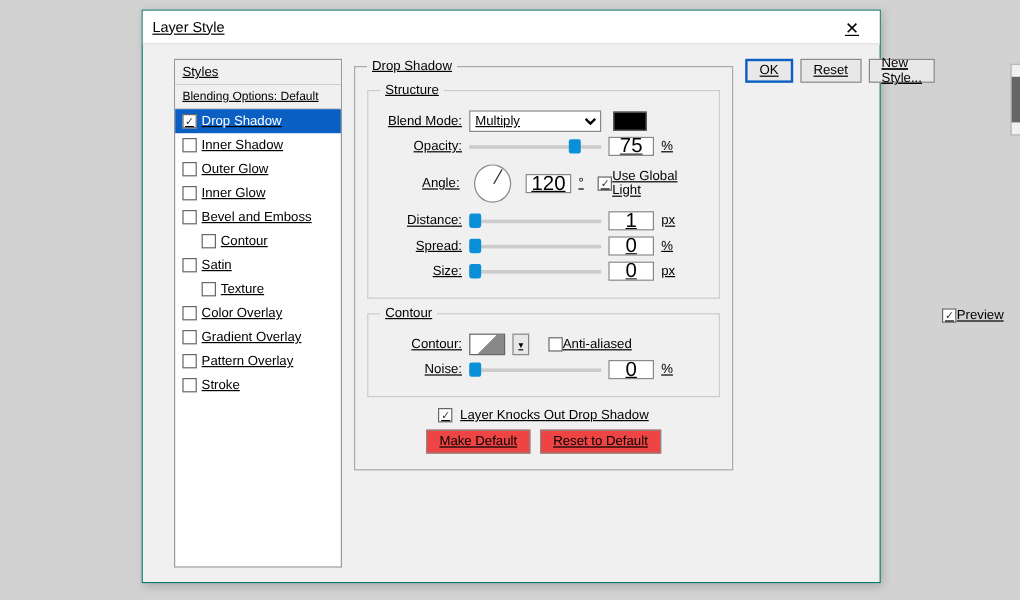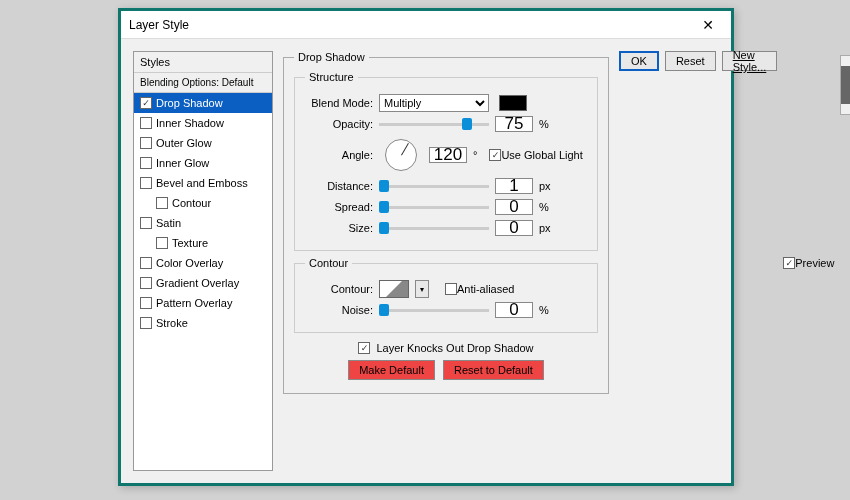--- a/index.html
+++ b/index.html
@@ -1,22 +1,22 @@
 <!DOCTYPE html>
 <html><head>
 <meta charset="utf-8">
 <style>
 * { box-sizing: border-box; font-family: 'Segoe UI', Tahoma, sans-serif; font-size: 11px; }
 body { margin: 0; background: #d2d2d2; width: 850px; height: 500px; position: relative; }
-.dialog { position: absolute; left: 118px; top: 8px; width: 616px; height: 478px; background: #f0f0f0; border: 3px solid #0f766e; box-shadow: 2px 2px 8px rgba(0,0,0,0.2); }
+.dialog { position: absolute; left: 118px; top: 8px; width: 616px; height: 478px; background: #f0f0f0; border: 1px solid #0f766e; box-shadow: 2px 2px 8px rgba(0,0,0,0.2); text-decoration: underline; }
 .titlebar { height: 28px; background: #fff; display: flex; align-items: center; padding: 0 8px; border-bottom: 1px solid #ddd; }
 .titlebar span { flex: 1; font-size: 12px; }
 .close-btn { width: 30px; height: 22px; display: flex; align-items: center; justify-content: center; font-size: 14px; cursor: pointer; }
 .body { display: flex; padding: 12px; gap: 10px; height: calc(100% - 28px); }
-.styles-list { width: 140px; border: 1px solid #999; background: #fff; }
+.styles-list { width: 140px; border: 1px solid #999; background: #fff; margin-left: 14px; }
 .styles-header { padding: 4px 6px; border-bottom: 1px solid #ccc; background: #f0f0f0; }
 .style-item { padding: 4px 6px; display: flex; align-items: center; gap: 4px; cursor: pointer; }
 .style-item.selected { background: #0b5fc3; color: #fff; }
 .style-item.indent { padding-left: 22px; }
 .checkbox { width: 12px; height: 12px; border: 1px solid #666; background: #fff; display: inline-flex; align-items: center; justify-content: center; font-size: 9px; color: #333; }
 .checkbox.checked::after { content: "✓"; }
 .blending { padding: 4px 6px; border-bottom: 1px solid #ccc; background: #f0f0f0; font-size: 10px; }
 .main-panel { flex: 1; display: flex; flex-direction: column; gap: 8px; }
 fieldset { border: 1px solid #aaa; padding: 8px 10px 10px; margin: 0; }
 legend { padding: 0 4px; font-size: 11px; }

